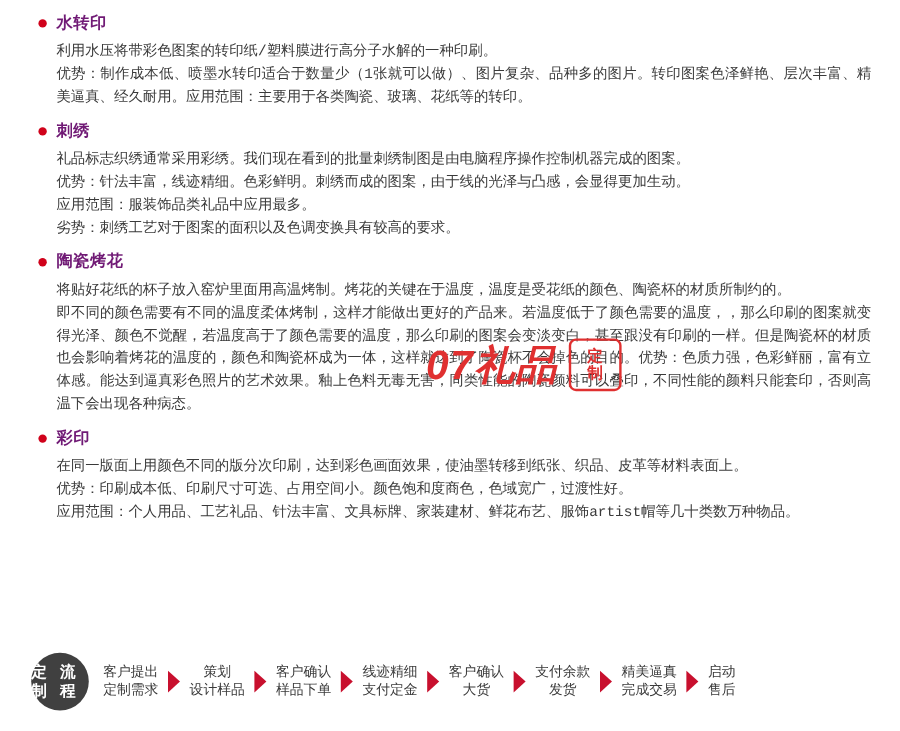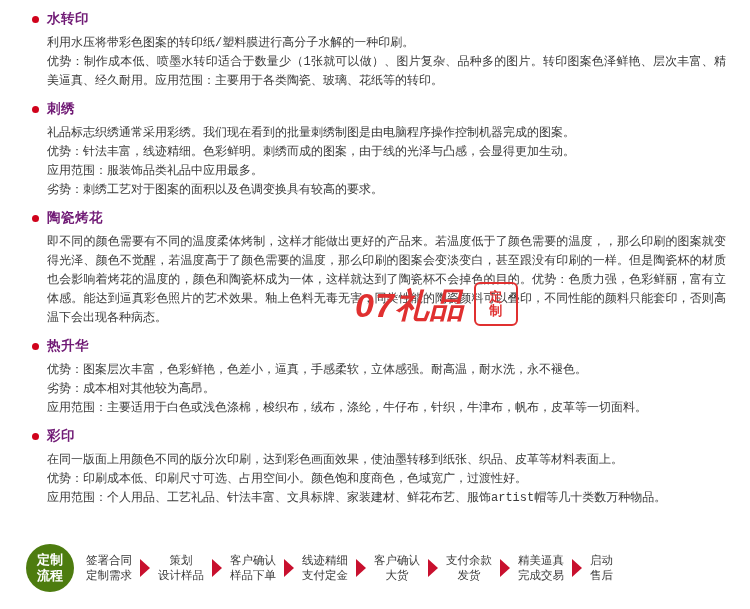--- a/index.html
+++ b/index.html
@@ -103,26 +103,26 @@
     height: 82px;
     display: flex;
     align-items: center;
     padding-left: 26px;
     box-sizing: border-box;
   }
   .flow-badge {
     width: 48px;
     height: 48px;
     border-radius: 50%;
-    background: #4d7c0f;
+    background: #404040;
     color: #ffffff;
     font-size: 13px;
     font-weight: bold;
     display: flex;
-    flex-direction: column;
+    flex-direction: row;
     align-items: center;
     justify-content: center;
     line-height: 16px;
     flex: 0 0 auto;
   }
   .flow-steps {
     display: flex;
     align-items: center;
     margin-left: 8px;
   }
@@ -172,35 +172,25 @@
       <div class="line">劣势：刺绣工艺对于图案的面积以及色调变换具有较高的要求。</div>
     </div>
   </div>
 
   <div class="section">
     <div class="sec-head">
       <span class="bullet"></span>
       <span class="sec-title">陶瓷烤花</span>
     </div>
     <div class="sec-body">
+      <div class="line">将贴好花纸的杯子放入窑炉里面用高温烤制。烤花的关键在于温度，温度是受花纸的颜色、陶瓷杯的材质所制约的。</div>
       <div class="line">即不同的颜色需要有不同的温度柔体烤制，这样才能做出更好的产品来。若温度低于了颜色需要的温度，，那么印刷的图案就变得光泽、颜色不觉醒，若温度高于了颜色需要的温度，那么印刷的图案会变淡变白，甚至跟没有印刷的一样。但是陶瓷杯的材质也会影响着烤花的温度的，颜色和陶瓷杯成为一体，这样就达到了陶瓷杯不会掉色的目的。优势：色质力强，色彩鲜丽，富有立体感。能达到逼真彩色照片的艺术效果。釉上色料无毒无害，同类性能的陶瓷颜料可以叠印，不同性能的颜料只能套印，否则高温下会出现各种病态。</div>
     </div>
   </div>
 
-  <div class="section">
-    <div class="sec-head">
-      <span class="bullet"></span>
-      <span class="sec-title">热升华</span>
-    </div>
-    <div class="sec-body">
-      <div class="line">优势：图案层次丰富，色彩鲜艳，色差小，逼真，手感柔软，立体感强。耐高温，耐水洗，永不褪色。</div>
-      <div class="line">劣势：成本相对其他较为高昂。</div>
-      <div class="line">应用范围：主要适用于白色或浅色涤棉，梭织布，绒布，涤纶，牛仔布，针织，牛津布，帆布，皮革等一切面料。</div>
-    </div>
-  </div>
 
   <div class="section">
     <div class="sec-head">
       <span class="bullet"></span>
       <span class="sec-title">彩印</span>
     </div>
     <div class="sec-body">
       <div class="line">在同一版面上用颜色不同的版分次印刷，达到彩色画面效果，使油墨转移到纸张、织品、皮革等材料表面上。</div>
       <div class="line">优势：印刷成本低、印刷尺寸可选、占用空间小。颜色饱和度商色，色域宽广，过渡性好。</div>
       <div class="line">应用范围：个人用品、工艺礼品、针法丰富、文具标牌、家装建材、鲜花布艺、服饰artist帽等几十类数万种物品。</div>
@@ -215,21 +205,21 @@
     </span>
   </div>
 
   <div class="flow">
     <div class="flow-badge">
       <span>定制</span>
       <span>流程</span>
     </div>
     <div class="flow-steps">
       <div class="step">
-        <div>签署合同</div>
+        <div>客户提出</div>
         <div>定制需求</div>
       </div>
       <span class="arrow"></span>
       <div class="step">
         <div>策划</div>
         <div>设计样品</div>
       </div>
       <span class="arrow"></span>
       <div class="step">
         <div>客户确认</div>

